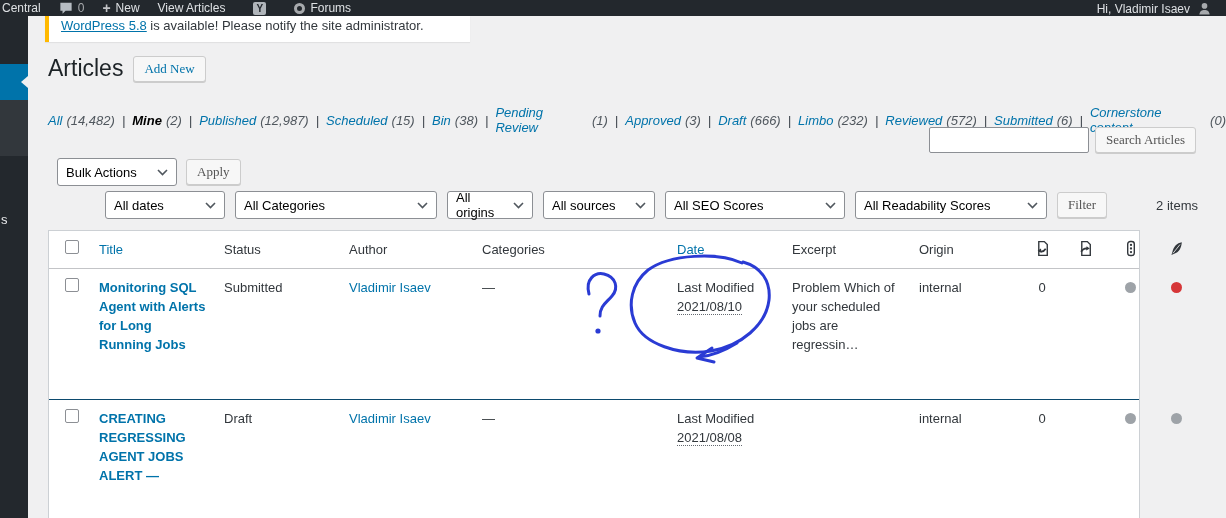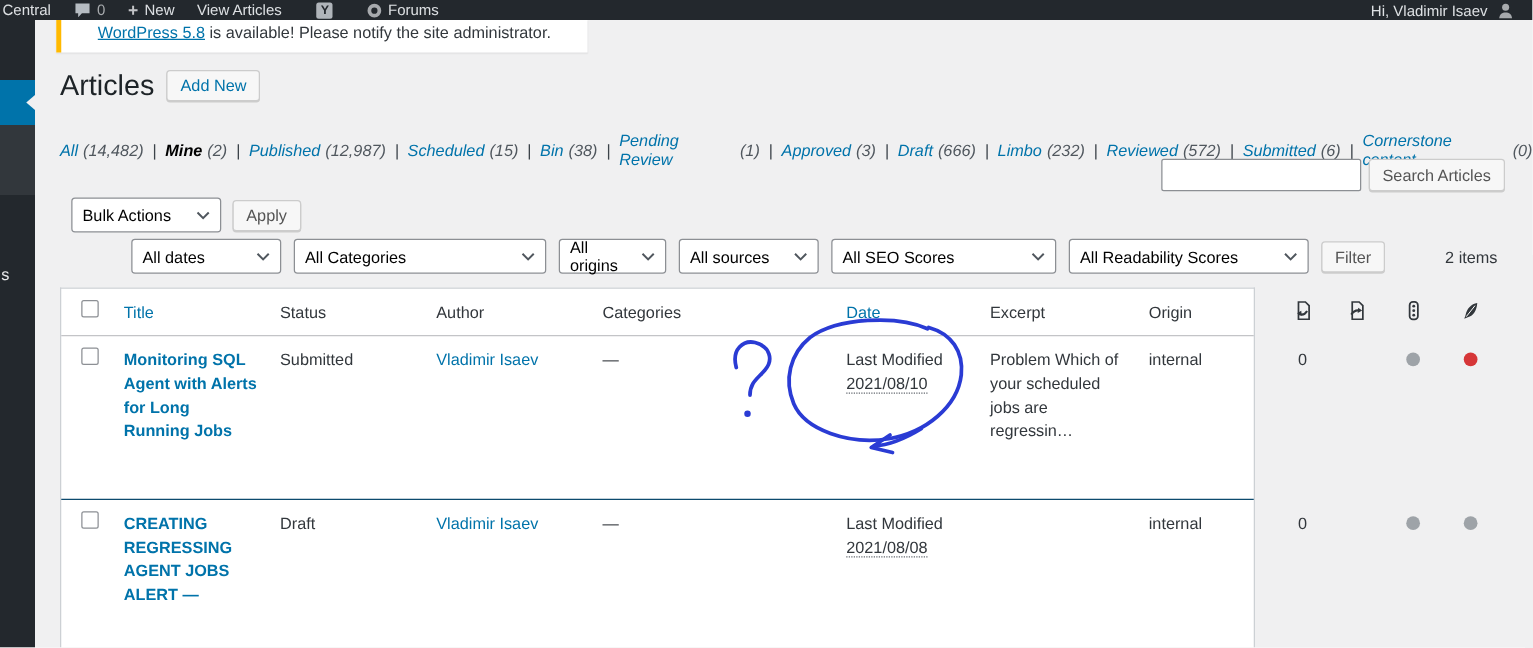--- a/index.html
+++ b/index.html
@@ -24,29 +24,29 @@
   .sidebar { position:absolute; left:0; top:16px; width:28px; height:502px; background:#23282d; z-index:20; }
   .sb-active { position:absolute; left:0; top:48px; width:28px; height:36px; background:#0073aa; }
   .sb-notch { position:absolute; right:0; top:12px; width:0; height:0;
               border-top:6px solid transparent; border-bottom:6px solid transparent; border-right:7px solid #f0f0f1; }
   .sb-submenu { position:absolute; left:0; top:84px; width:28px; height:56px; background:#32373c; }
   .sb-frag { position:absolute; left:1px; top:196px; color:#e9eaec; font-size:13px; }
 
   
   .notice { position:absolute; left:45px; top:16px; width:425px; height:26px; background:#fff;
             border-left:4px solid #ffb900; box-shadow:0 1px 1px rgba(0,0,0,.06);
-            display:flex; align-items:flex-start; padding:2px 12px 0; overflow:hidden;justify-content:center; }
+            display:flex; align-items:flex-start; padding:2px 12px 0; overflow:hidden; }
   .notice a { color:#0073aa; text-decoration:underline; }
 
   
   .page-head { position:absolute; left:48px; top:55px; display:flex; align-items:center; gap:10px; }
   .page-title { font-size:23px; font-weight:400; color:#1d2327; }
   .btn { background:#f7f7f7; border:1px solid #ccc; border-radius:3px; color:#555;
          font-size:13px; padding:4px 10px; box-shadow:0 1px 0 #ccc; cursor:pointer; white-space:nowrap;
-         font-family:Liberation Sans, sans-serif; }
+         font-family:Liberation Serif, serif; }
   .btn.add-new { color:#0073aa; }
 
   
   .subsubsub { position:absolute; left:48px; top:105px; list-style:none; display:flex; font-size:13px; color:#3c434a; }
   .subsubsub li { display:flex; align-items:center;font-style:italic; }
   .subsubsub li + li::before { content:"|"; margin:0 7px; color:#3c434a; }
   .subsubsub a { color:#0073aa; text-decoration:none; cursor:pointer; }
   .subsubsub .current { color:#000; font-weight:bold; }
   .subsubsub .count { color:#50575e; margin-left:4px; }
 
@@ -56,21 +56,21 @@
 
   
   .fake-select { background:#fff; border:1px solid #8c8f94; border-radius:3px; height:28px;
                  display:inline-flex; align-items:center; justify-content:space-between;
                  padding:0 8px; color:#000000; font-size:13px; cursor:pointer; }
   .row-bulk { position:absolute; left:57px; top:158px; display:flex; gap:9px; align-items:center; }
   .row-filters { position:absolute; left:57px; top:191px; display:flex; gap:10px; align-items:center;margin-left:48px; }
   .items-count { position:absolute; right:28px; top:198px; color:#32373c; font-size:13px; }
 
   
-  .list-table { position:absolute; left:48px; top:230px; width:956px; height:288px; background:#fff;
+  .list-table { position:absolute; left:48px; top:230px; width:1092px; height:288px; background:#fff;
                 border:1px solid #ccd0d4; border-bottom:none; }
   .lt-row { display:grid; grid-template-columns:42px 125px 125px 133px 195px 115px 127px 110px 42px 45px 45px 46px; }
   .lt-head { border-bottom:1px solid #c3c4c7; }
   .lt-body-row { border-bottom:1px solid #0c4a6e; }
   .cell { padding:9px 8px; line-height:19px; }
   .cell.cb { padding:9px 0 0 16px; }
   .cell.icon-col { display:flex; justify-content:center; align-items:flex-start; padding:9px 0; color:#32373c; }
   .head-label { color:#32373c; }
   .sortable { color:#0073aa; cursor:pointer; }
   .checkbox { width:14px; height:14px; background:#fff; border:1px solid #8c8f94; border-radius:2px; cursor:pointer; }

